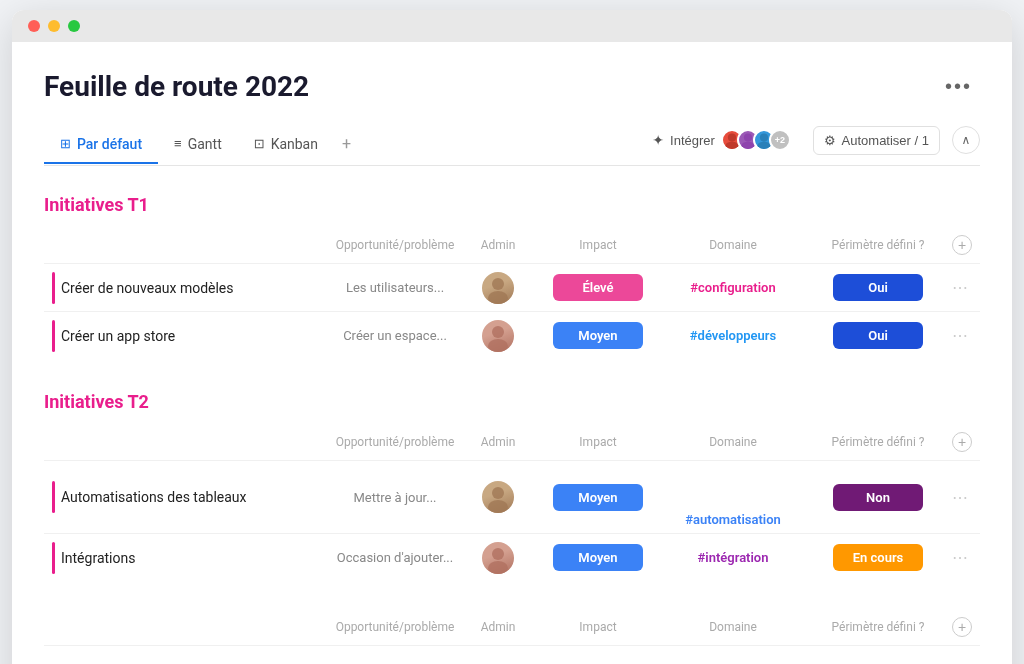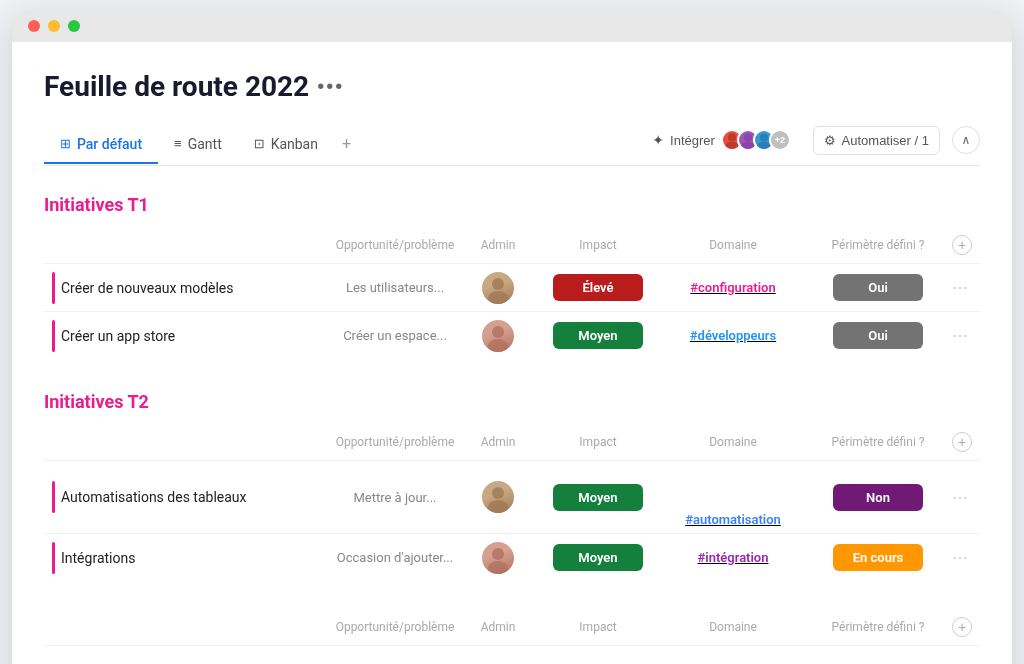--- a/index.html
+++ b/index.html
@@ -32,21 +32,21 @@
     }
     .dot.red { background: #ff5f57; }
     .dot.yellow { background: #febc2e; }
     .dot.green { background: #28c840; }
     .content {
       background: #fff;
       padding: 28px 32px;
     }
     .page-header {
       display: flex;
-      justify-content: flex-start;
+      justify-content: space-between;
       align-items: center;
       margin-bottom: 20px;
     }
     .page-title {
       font-size: 28px;
       font-weight: 700;
       color: #1a1a2e;
     }
     .more-btn {
       color: #666;
@@ -244,26 +244,25 @@
     }
     .badge {
       padding: 6px 16px;
       border-radius: 6px;
       font-size: 13px;
       font-weight: 600;
       color: #fff;
       text-align: center;
       min-width: 90px;
     }
-    .badge-pink { background: #b91c1c; }
-    .badge-blue { background: #15803d; }
+    .badge-pink { background: #ec4899; }
+    .badge-blue { background: #3b82f6; }
     .row-domain {
       display: flex;
       justify-content: center;
-      text-decoration: underline;
     }
     .domain-tag {
       font-size: 13px;
       font-weight: 600;
     }
     .domain-config { color: #e91e8c; }
     .domain-dev { color: #2196f3; }
     .domain-auto { color: #3b82f6; margin-top: 45px; }
     .domain-integ { color: #9c27b0; }
     .row-scope {
@@ -272,21 +271,21 @@
     }
     .scope-badge {
       padding: 6px 16px;
       border-radius: 6px;
       font-size: 13px;
       font-weight: 600;
       color: #fff;
       text-align: center;
       min-width: 90px;
     }
-    .scope-oui { background: #737373; }
+    .scope-oui { background: #1d4ed8; }
     .scope-non { background: #701a75; }
     .scope-en-cours { background: #ff9800; }
     .row-more {
       color: #ccc;
       font-size: 16px;
       text-align: center;
     }
   </style>
 </head>
 <body>

